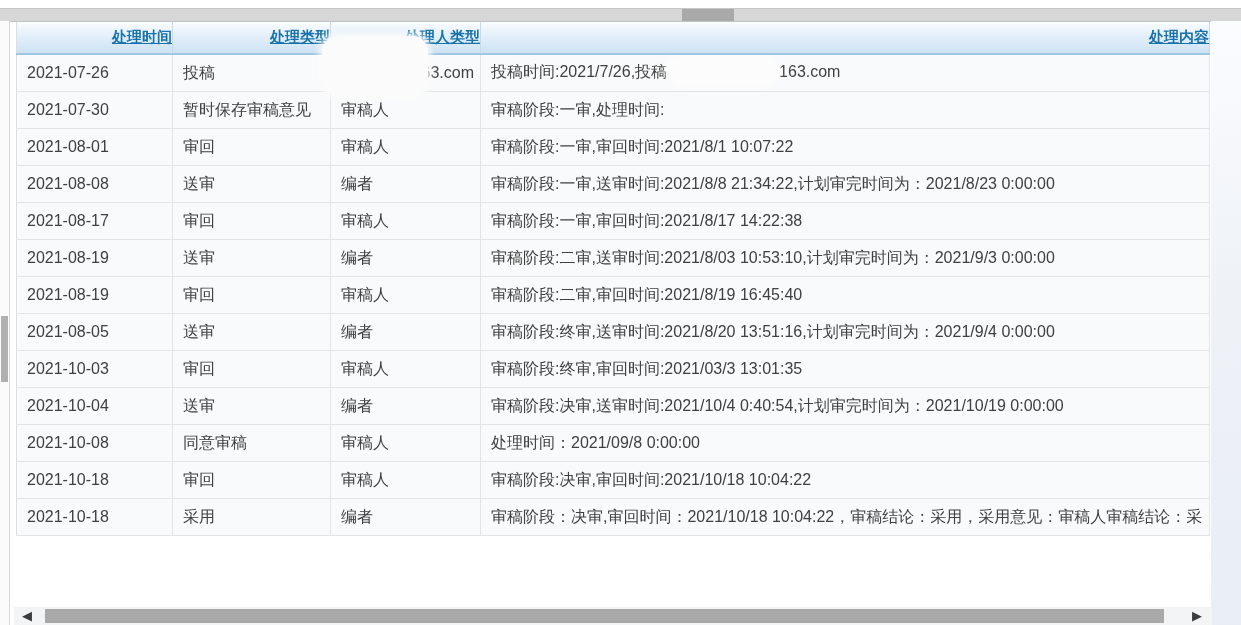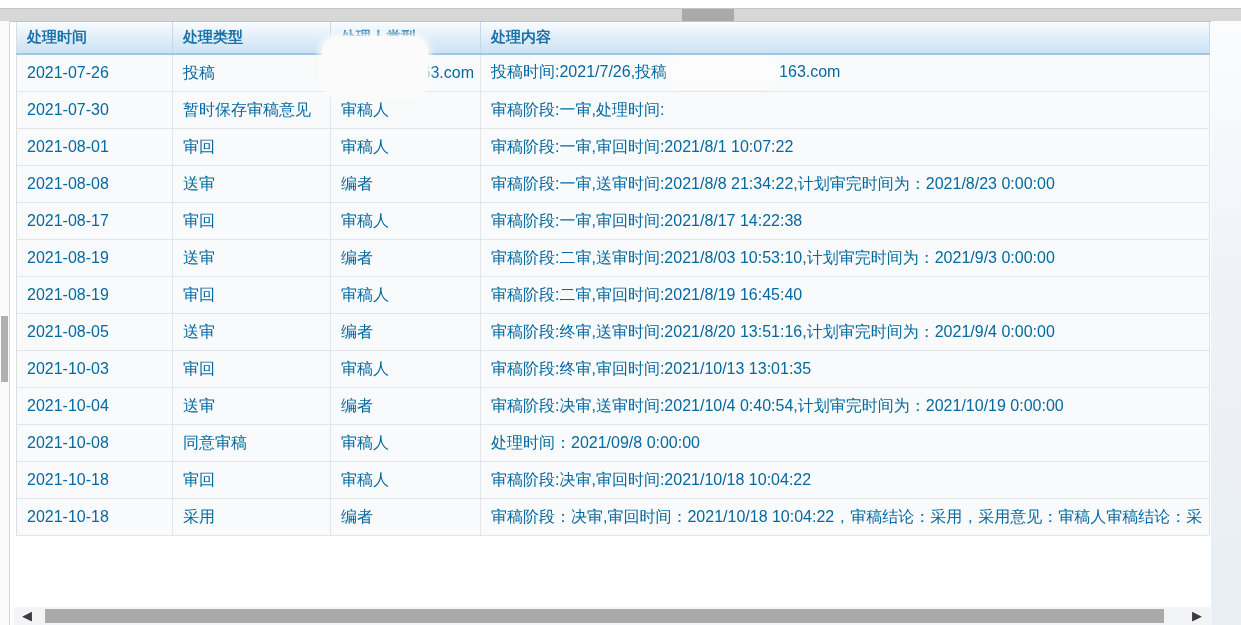--- a/index.html
+++ b/index.html
@@ -18,27 +18,27 @@
   
   .right-panel{position:absolute;left:1211px;top:21px;width:30px;height:604px;
     background:linear-gradient(180deg,#fbfcfe 0%,#eef2f7 45%,#e9eef5 100%);}
   
   table.history{position:absolute;left:16px;top:22px;width:1194px;
     border-collapse:collapse;table-layout:fixed;background:#f9fafb;
     border-left:1px solid #dcdee0;}
   thead th{
     height:31px;
     background:linear-gradient(180deg,#f8fcfe 0%,#e3effa 45%,#cde2f2 100%);
-    color:#1a72aa;font-size:15px;font-weight:bold;text-align:left;
-    padding:0 0 0 10px;
+    color:#1a72aa;font-size:15px;font-weight:bold;text-align:right;
+    padding:0 0 0 10px;text-decoration:underline;
     border-bottom:2px solid #9fc6e2;border-right:1px solid #c2daec;
     box-shadow:inset 0 1px 0 #ffffff;white-space:nowrap;overflow:hidden;cursor:pointer;
   }
   tbody td{
-    height:36px;font-size:16px;color:#0369a1;background:#f9fafb;
+    height:36px;font-size:16px;color:#404040;background:#f9fafb;
     padding:0 4px 0 10px;border-bottom:1px solid #e2e4e6;border-right:1px solid #e2e4e6;
     white-space:nowrap;overflow:hidden;
   }
   td.c-actor.masked-actor{text-align:right;padding-right:6px;}
   
   .blob-header{position:absolute;left:322px;top:36px;width:106px;height:60px;
     background:#fbfbfb;border-radius:16px;box-shadow:0 0 6px 3px rgba(251,251,251,0.9);}
   .inline-blur{display:inline-block;width:108px;height:30px;border-radius:15px;
     background:#fcfcfc;box-shadow:0 0 5px 3px rgba(252,252,252,0.9);
     vertical-align:middle;margin:0 2px;position:relative;top:-2px;}
@@ -126,21 +126,21 @@
         <tr>
           <td class="c-time">2021-08-05</td>
           <td class="c-type">送审</td>
           <td class="c-actor">编者</td>
           <td class="c-content">审稿阶段:终审,送审时间:2021/8/20 13:51:16,计划审完时间为：2021/9/4 0:00:00</td>
         </tr>
         <tr>
           <td class="c-time">2021-10-03</td>
           <td class="c-type">审回</td>
           <td class="c-actor">审稿人</td>
-          <td class="c-content">审稿阶段:终审,审回时间:2021/10/13 13:01:35</td>
+          <td class="c-content">审稿阶段:终审,审回时间:2021/03/3 13:01:35</td>
         </tr>
         <tr>
           <td class="c-time">2021-10-04</td>
           <td class="c-type">送审</td>
           <td class="c-actor">编者</td>
           <td class="c-content">审稿阶段:决审,送审时间:2021/10/4 0:40:54,计划审完时间为：2021/10/19 0:00:00</td>
         </tr>
         <tr>
           <td class="c-time">2021-10-08</td>
           <td class="c-type">同意审稿</td>

